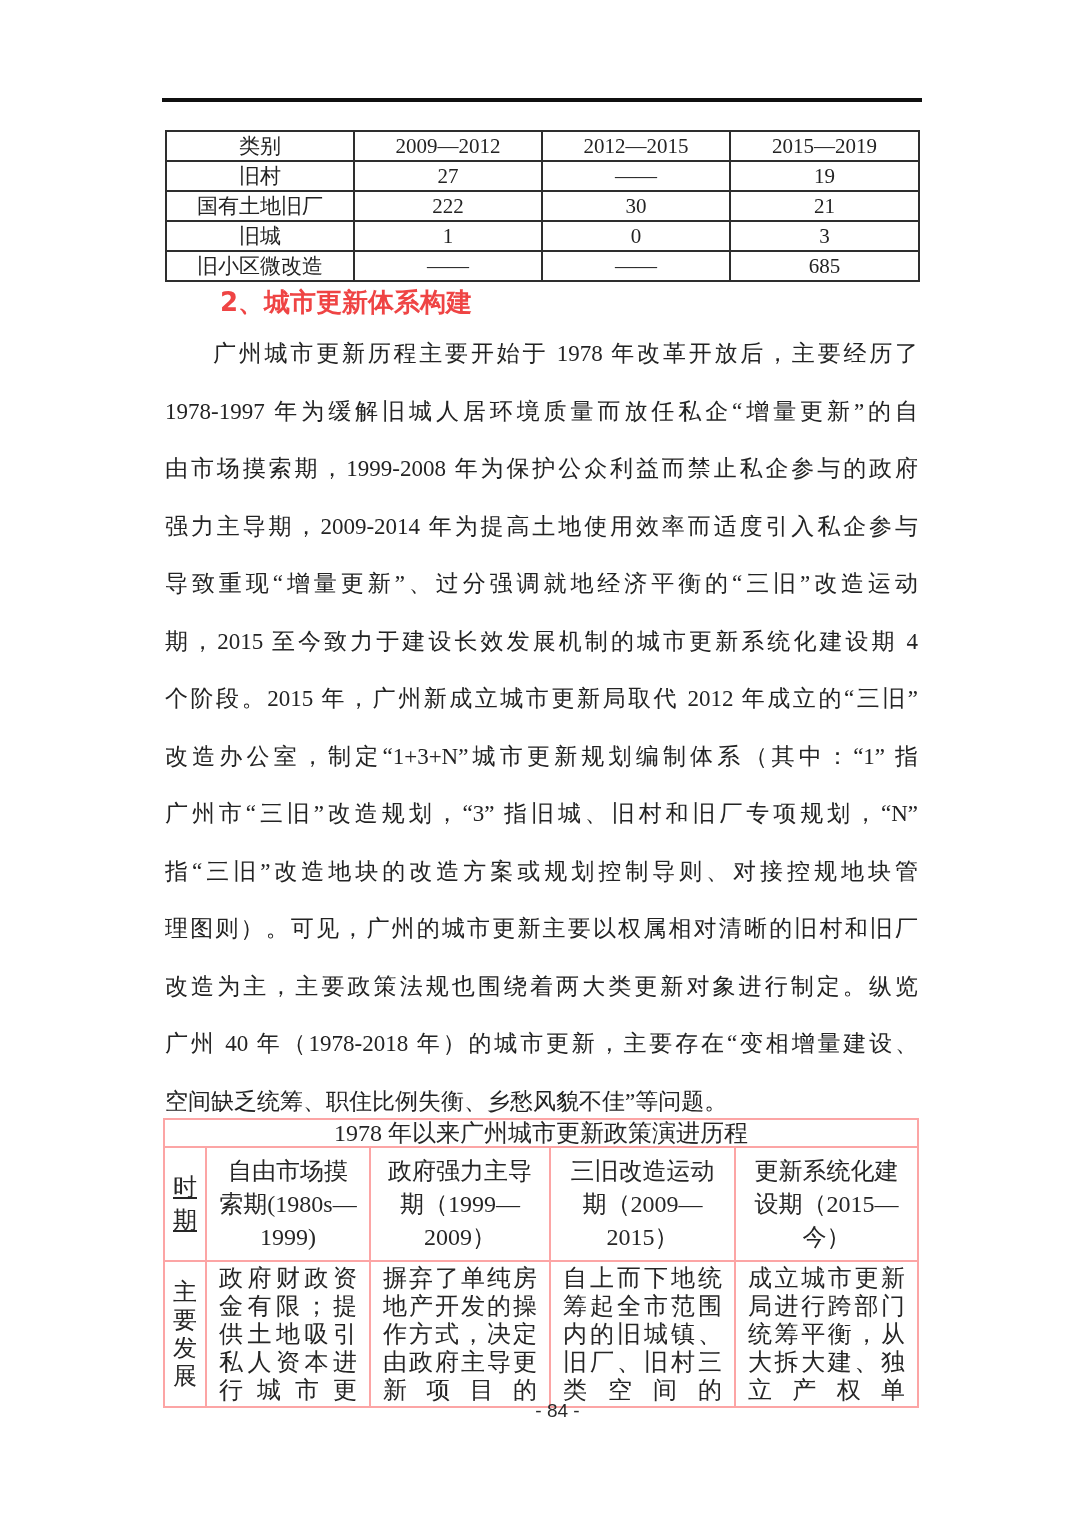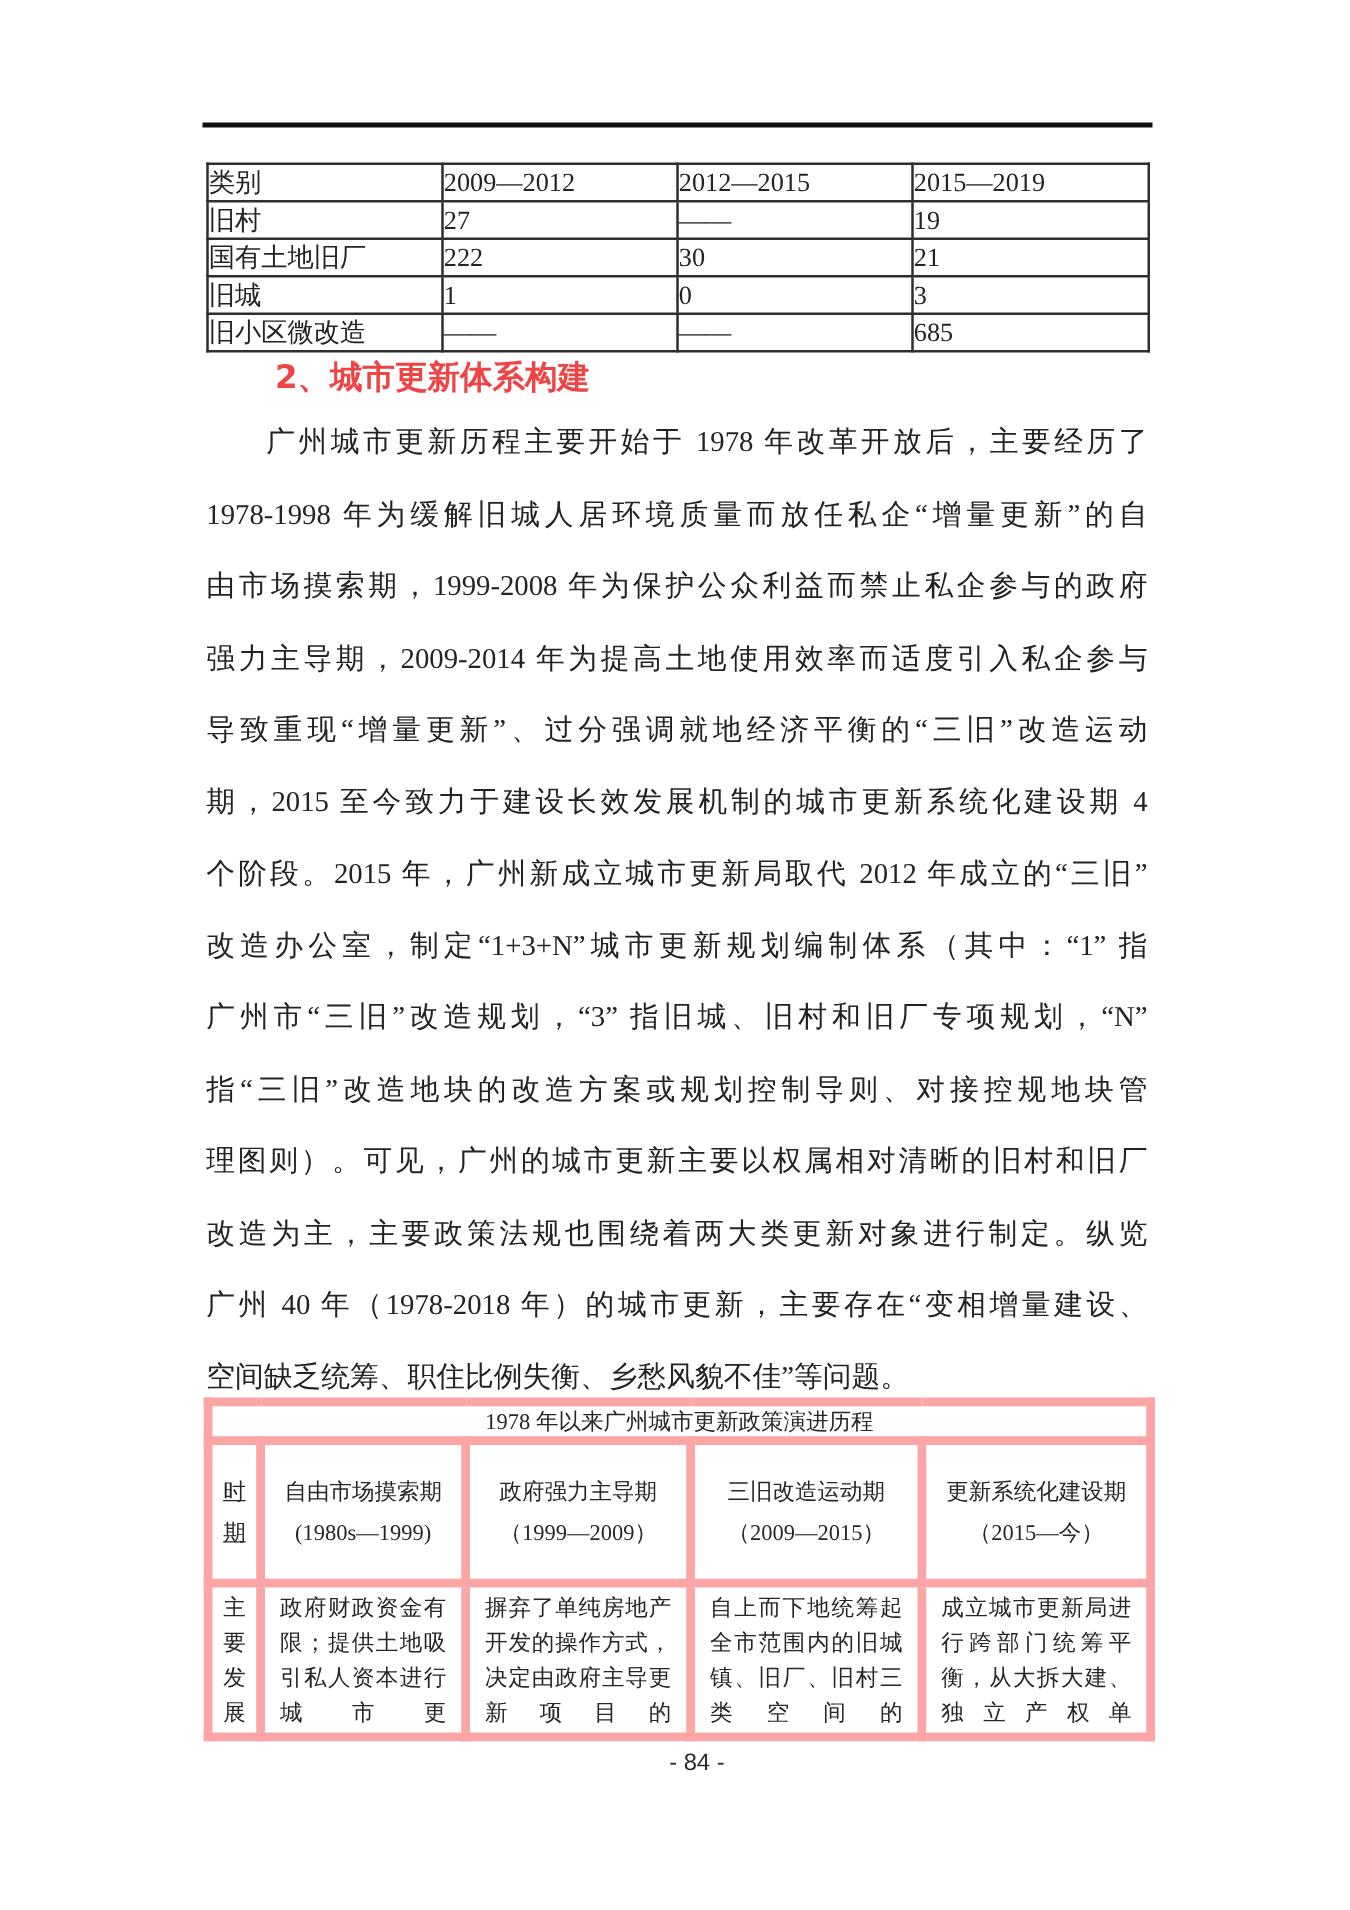--- a/index.html
+++ b/index.html
@@ -28,20 +28,21 @@
   table { border-collapse: collapse; table-layout: fixed; }
   .t1 {
     position: absolute;
     left: 165px;
     top: 130px;
     width: 753px;
   }
   .t1 td {
     border: 2px solid #2e2e2e;
     height: 30px;
+    text-align: center;
     vertical-align: middle;
     font-size: 21px;
     line-height: 26px;
   }
 
   
   .heading {
     position: absolute;
     left: 165px;
     top: 285px;
@@ -78,23 +79,23 @@
   }
 
   
   .t2 {
     position: absolute;
     left: 163px;
     top: 1118px;
     width: 754px;
   }
   .t2 td {
-    border: 7px solid #fca5a5;
+    border: 2px solid #fca5a5;
     vertical-align: middle;
-    font-size: 18px;
+    font-size: 24px;
     color: #262626;
   }
   .t2 .title-cell {
     height: 28px;
     text-align: center;
     line-height: 24px;
   }
   .t2 .label-cell {
     text-align: center;
     padding: 2px;
@@ -175,21 +176,21 @@
         <td>——</td>
         <td>685</td>
       </tr>
     </tbody>
   </table>
 
   <h2 class="heading">2、城市更新体系构建</h2>
 
   <div class="para">
     <div class="line indent">广州城市更新历程主要开始于 1978 年改革开放后，主要经历了</div>
-    <div class="line">1978-1998 年为缓解旧城人居环境质量而放任私企“增量更新”的自</div>
+    <div class="line">1978-1997 年为缓解旧城人居环境质量而放任私企“增量更新”的自</div>
     <div class="line">由市场摸索期，1999-2008 年为保护公众利益而禁止私企参与的政府</div>
     <div class="line">强力主导期，2009-2014 年为提高土地使用效率而适度引入私企参与</div>
     <div class="line">导致重现“增量更新”、过分强调就地经济平衡的“三旧”改造运动</div>
     <div class="line">期，2015 至今致力于建设长效发展机制的城市更新系统化建设期 4</div>
     <div class="line">个阶段。2015 年，广州新成立城市更新局取代 2012 年成立的“三旧”</div>
     <div class="line">改造办公室，制定“1+3+N”城市更新规划编制体系（其中：“1” 指</div>
     <div class="line">广州市“三旧”改造规划，“3” 指旧城、旧村和旧厂专项规划，“N”</div>
     <div class="line">指“三旧”改造地块的改造方案或规划控制导则、对接控规地块管</div>
     <div class="line">理图则）。可见，广州的城市更新主要以权属相对清晰的旧村和旧厂</div>
     <div class="line">改造为主，主要政策法规也围绕着两大类更新对象进行制定。纵览</div>

